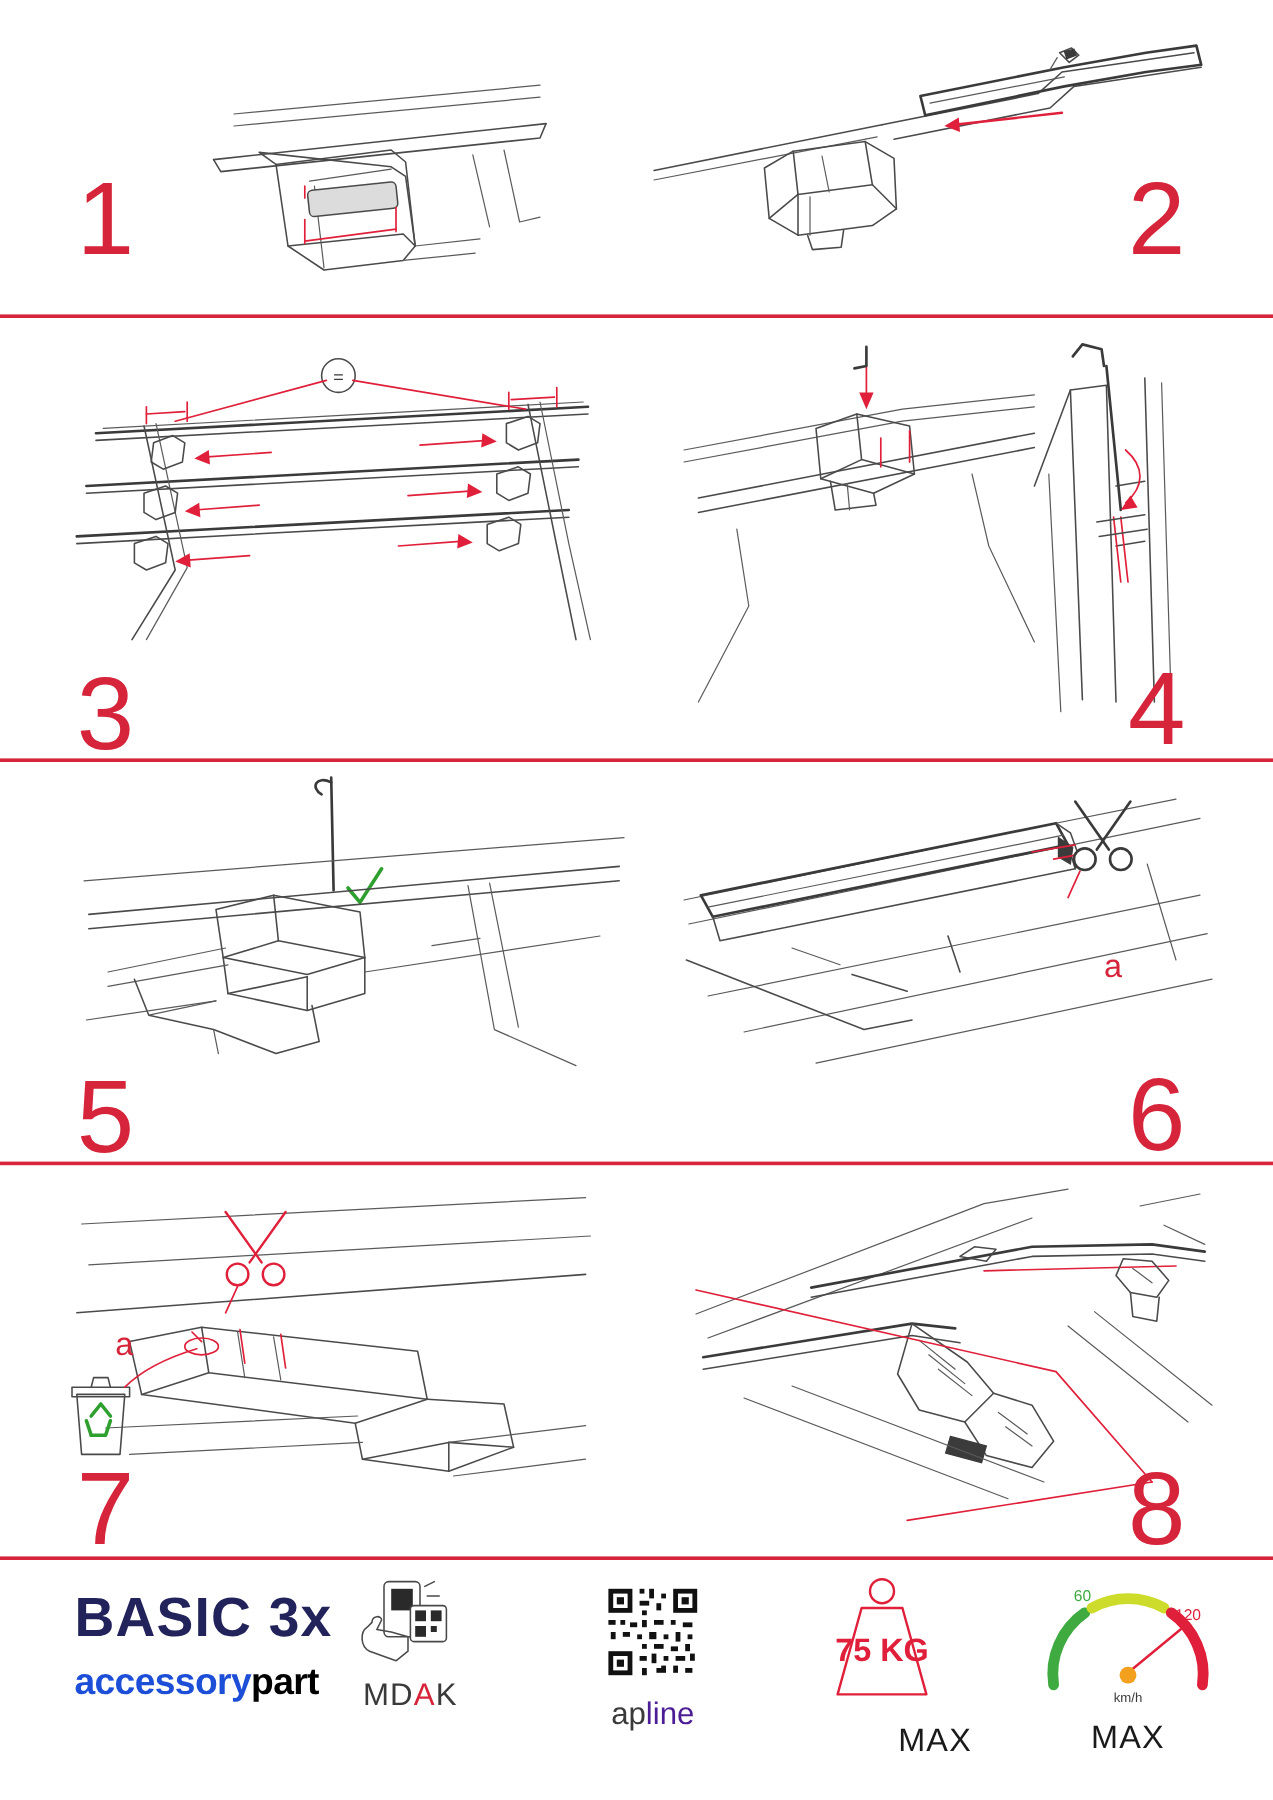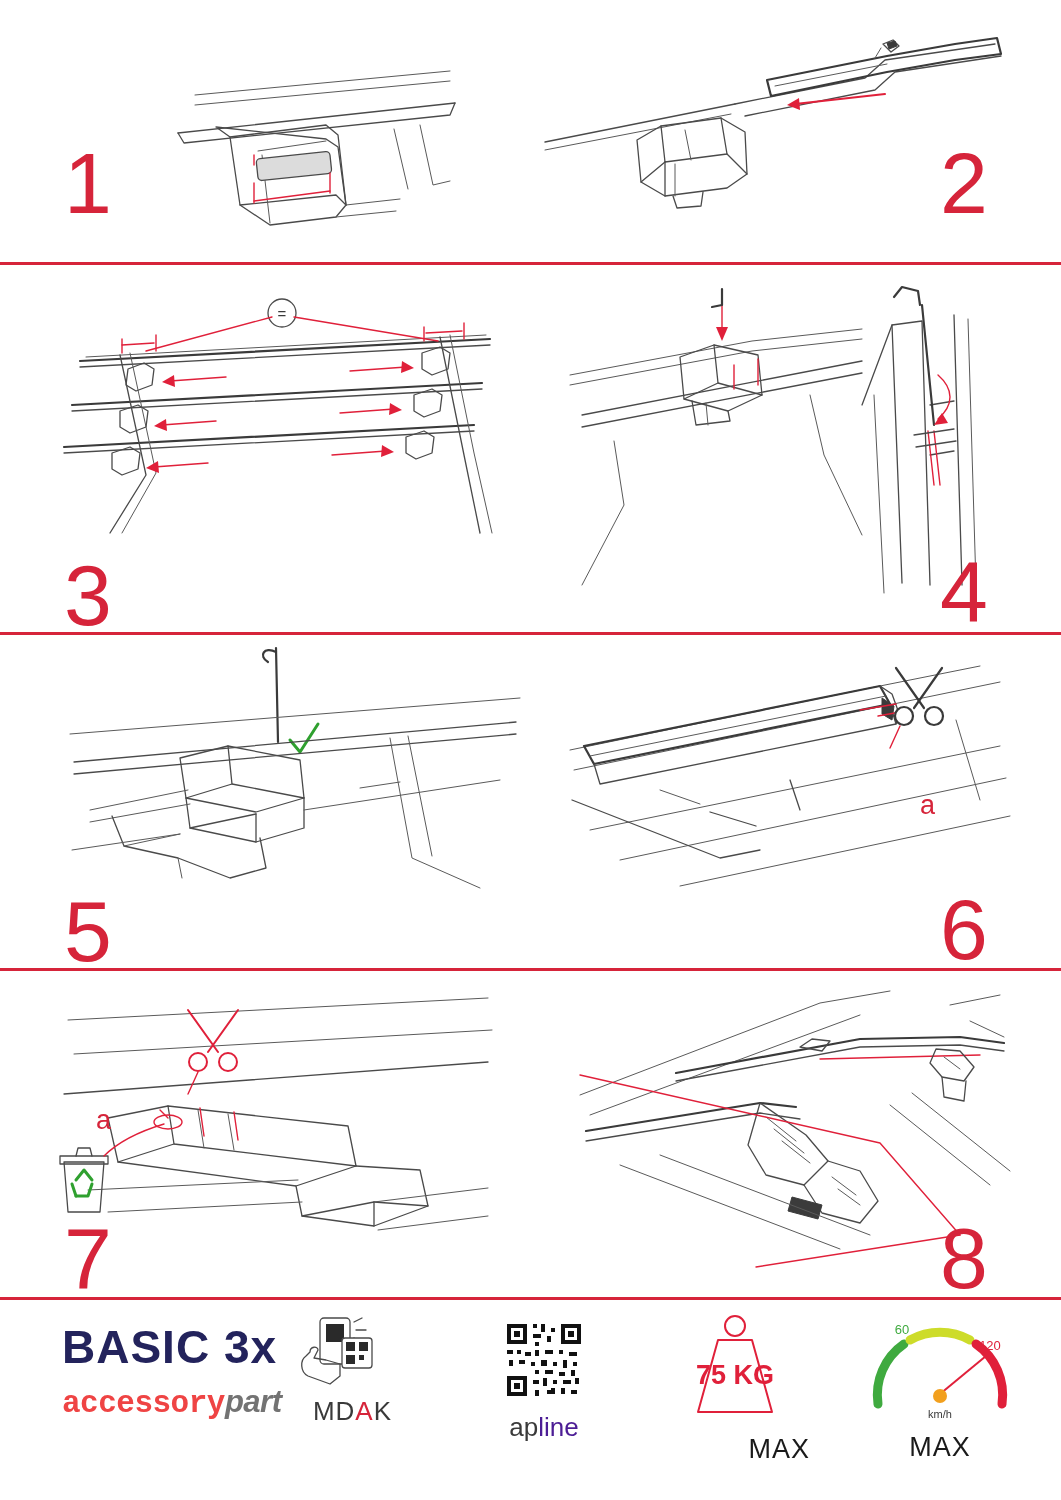--- a/index.html
+++ b/index.html
@@ -29,25 +29,25 @@
   .rd-f{fill:#e0203a;}
   .gr{fill:none;stroke:#2fa02f;stroke-width:3;stroke-linecap:round;stroke-linejoin:round;}
   .fillwhite{fill:#ffffff;}
   .fillgrey{fill:#dcdcdc;}
 
   
   .footer{position:absolute;left:0;top:1300px;width:1061px;height:200px;}
   .brandblock{position:absolute;left:62px;top:24px;}
   .brand-basic{font-family:"Liberation Sans",sans-serif;font-size:46px;font-weight:700;letter-spacing:1px;color:#23235c;line-height:1;}
   .brand-accessory{margin-top:16px;font-size:31px;font-weight:700;line-height:1;letter-spacing:-0.5px;}
-  .brand-accessory .a1{color:#ef4444;font-family:Liberation Mono, monospace;}
-  .brand-accessory .a2{color:#737373;font-style:italic;}
+  .brand-accessory .a1{color:#1d4ed8;}
+  .brand-accessory .a2{color:#000000;}
 
   .logo-mdak{position:absolute;left:292px;top:16px;text-align:center;width:100px;}
-  .logo-mdak .cap{margin-top:6px;font-size:26px;font-weight:500;color:#3a3a3a;letter-spacing:1px;text-align:right;}
+  .logo-mdak .cap{margin-top:6px;font-size:26px;font-weight:500;color:#3a3a3a;letter-spacing:1px;}
   .logo-mdak .cap .v{color:#d6243a;}
 
   .logo-ipqi{position:absolute;left:398px;top:34px;text-align:center;width:98px;}
   .logo-ipqi .yt{width:58px;height:41px;background:#e8202a;border-radius:10px;position:relative;margin:0 auto;}
   .logo-ipqi .yt:after{content:"";position:absolute;left:23px;top:12px;border-left:15px solid #fff;border-top:9px solid transparent;border-bottom:9px solid transparent;}
   .logo-ipqi .cap{margin-top:48px;font-size:26px;color:#6d6d8d;}
 
   .logo-apline{position:absolute;left:484px;top:22px;text-align:center;width:120px;}
   .logo-apline .cap{margin-top:10px;font-size:26px;color:#3a3a3a;}
   .logo-apline .cap .b{color:#4c1d95;}

